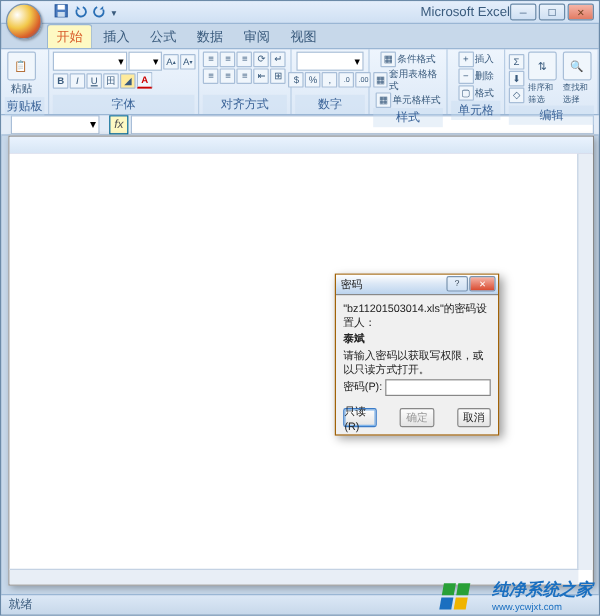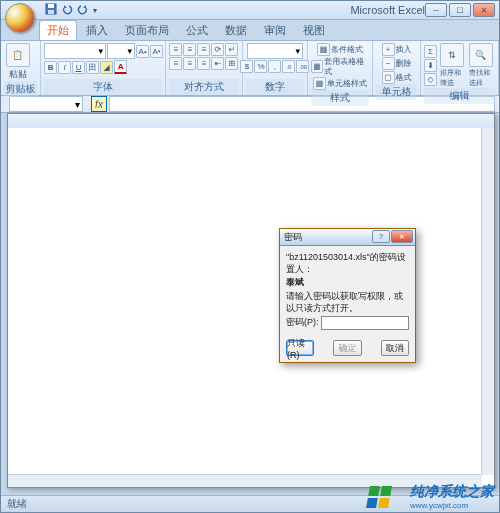--- a/index.html
+++ b/index.html
@@ -7,21 +7,21 @@
 .titlebar{height:18px;background:linear-gradient(#e4eefb,#cfe0f3);display:flex;align-items:center;padding:0 4px;border-bottom:1px solid #9ab6d4}
 .office-btn{width:28px;height:28px;border-radius:50%;background:radial-gradient(circle at 30% 30%,#fff,#f2c84a 40%,#d85c2a 70%,#2a6fb5);position:absolute;left:4px;top:2px;z-index:5;border:1px solid #7a94b0;box-shadow:1px 1px 2px rgba(0,0,0,.3)}
 .qat{margin-left:40px;display:flex;gap:4px;align-items:center;height:100%}
 .qat svg{width:12px;height:12px}
 .title{flex:1;text-align:right;color:#3a5b7d;font-size:11px}
 .win-btns{display:flex;gap:2px}
 .win-btn{width:20px;height:12px;border:1px solid #6b8aa8;border-radius:2px;background:linear-gradient(#eaf2fb,#cfe0f3);display:flex;align-items:center;justify-content:center;font-size:8px;color:#3a5b7d}
 .win-btn.close{background:linear-gradient(#f5b5a8,#e27b63);color:#742}
 .ribbon-tabs{margin-left:38px;height:18px;display:flex;align-items:flex-end;gap:1px;padding-top:2px}
 .tab{padding:2px 7px;font-size:11px;color:#3a5b7d;border:1px solid transparent;border-bottom:none;cursor:pointer}
-.tab.active{background:#ffffff;border-color:#9ab6d4;border-radius:3px 3px 0 0;color:#d85c2a;font-weight:500}
+.tab.active{background:#fef9c3;border-color:#9ab6d4;border-radius:3px 3px 0 0;color:#d85c2a;font-weight:500}
 .ribbon{height:54px;background:linear-gradient(#eef5fd,#dde9f7);border-top:1px solid #9ab6d4;border-bottom:1px solid #9ab6d4;display:flex;position:relative}
 .group{border-right:1px solid #b8cde4;display:flex;flex-direction:column;padding:2px 3px 0}
 .group-body{flex:1;display:flex;align-items:center;gap:1px}
 .group-label{font-size:10px;color:#3a6398;text-align:center;padding:1px 0;background:rgba(200,220,240,.4);position:relative}
 .ico{width:14px;height:14px;border:1px solid #a8bed8;background:#f0f6fc;display:flex;align-items:center;justify-content:center;font-size:9px;color:#3a5b7d;border-radius:2px}
 .ico.lg{width:22px;height:22px}
 .combo{height:14px;border:1px solid #a8bed8;background:#fff;font-size:9px;padding:0 2px;display:flex;align-items:center;justify-content:space-between}
 .col{display:flex;flex-direction:column;gap:1px}
 .row{display:flex;gap:1px;align-items:center}
 .mini{width:11px;height:11px;font-size:8px;border:1px solid #a8bed8;background:#f0f6fc;display:flex;align-items:center;justify-content:center;color:#3a5b7d;border-radius:1px}
@@ -80,21 +80,20 @@
     <div class="win-btns">
       <div class="win-btn">─</div>
       <div class="win-btn">☐</div>
       <div class="win-btn close">✕</div>
     </div>
   </div>
 
   <div class="ribbon-tabs">
     <div class="tab active">开始</div>
     <div class="tab">插入</div>
-    <div class="tab">页面布局</div>
     <div class="tab">公式</div>
     <div class="tab">数据</div>
     <div class="tab">审阅</div>
     <div class="tab">视图</div>
   </div>
 
   <div class="ribbon">
     <div class="group" style="width:34px">
       <div class="group-body">
           <div class="big">

